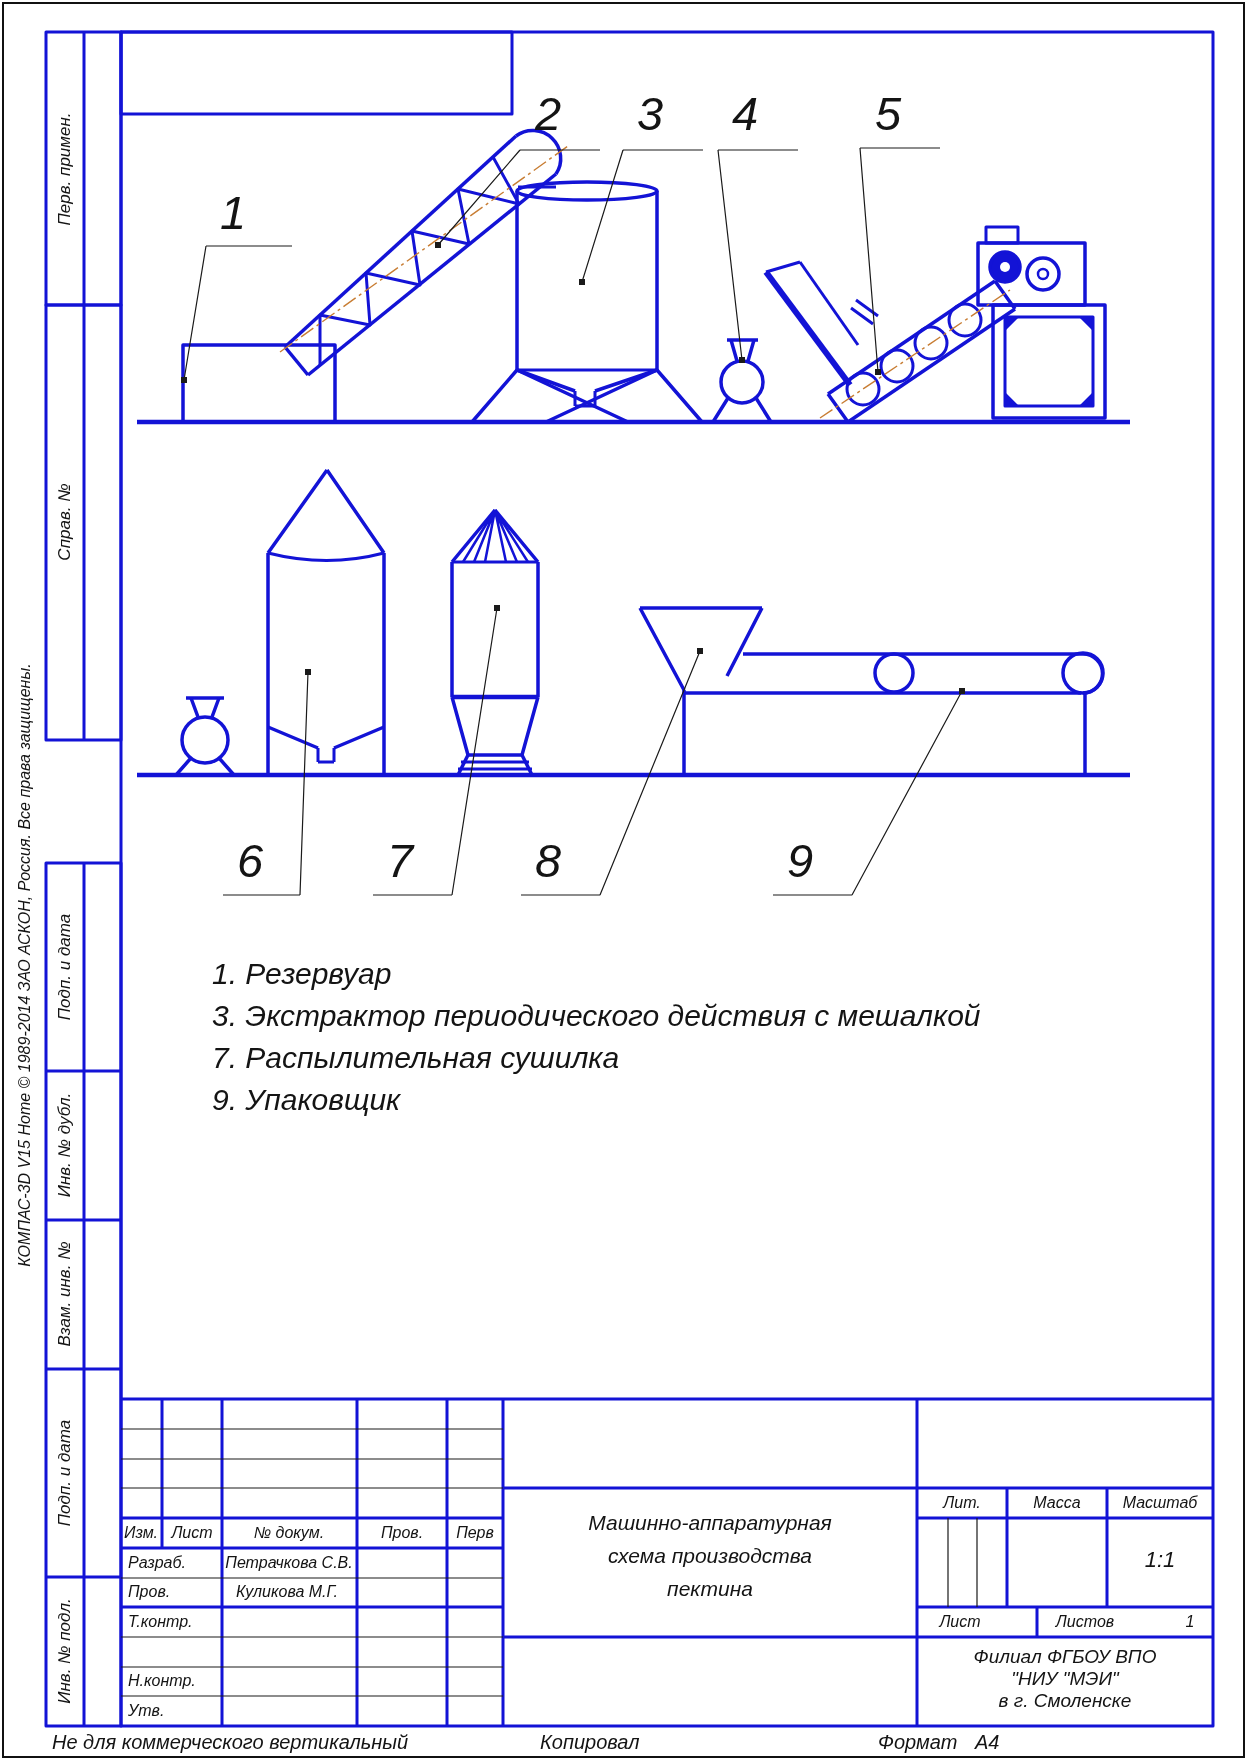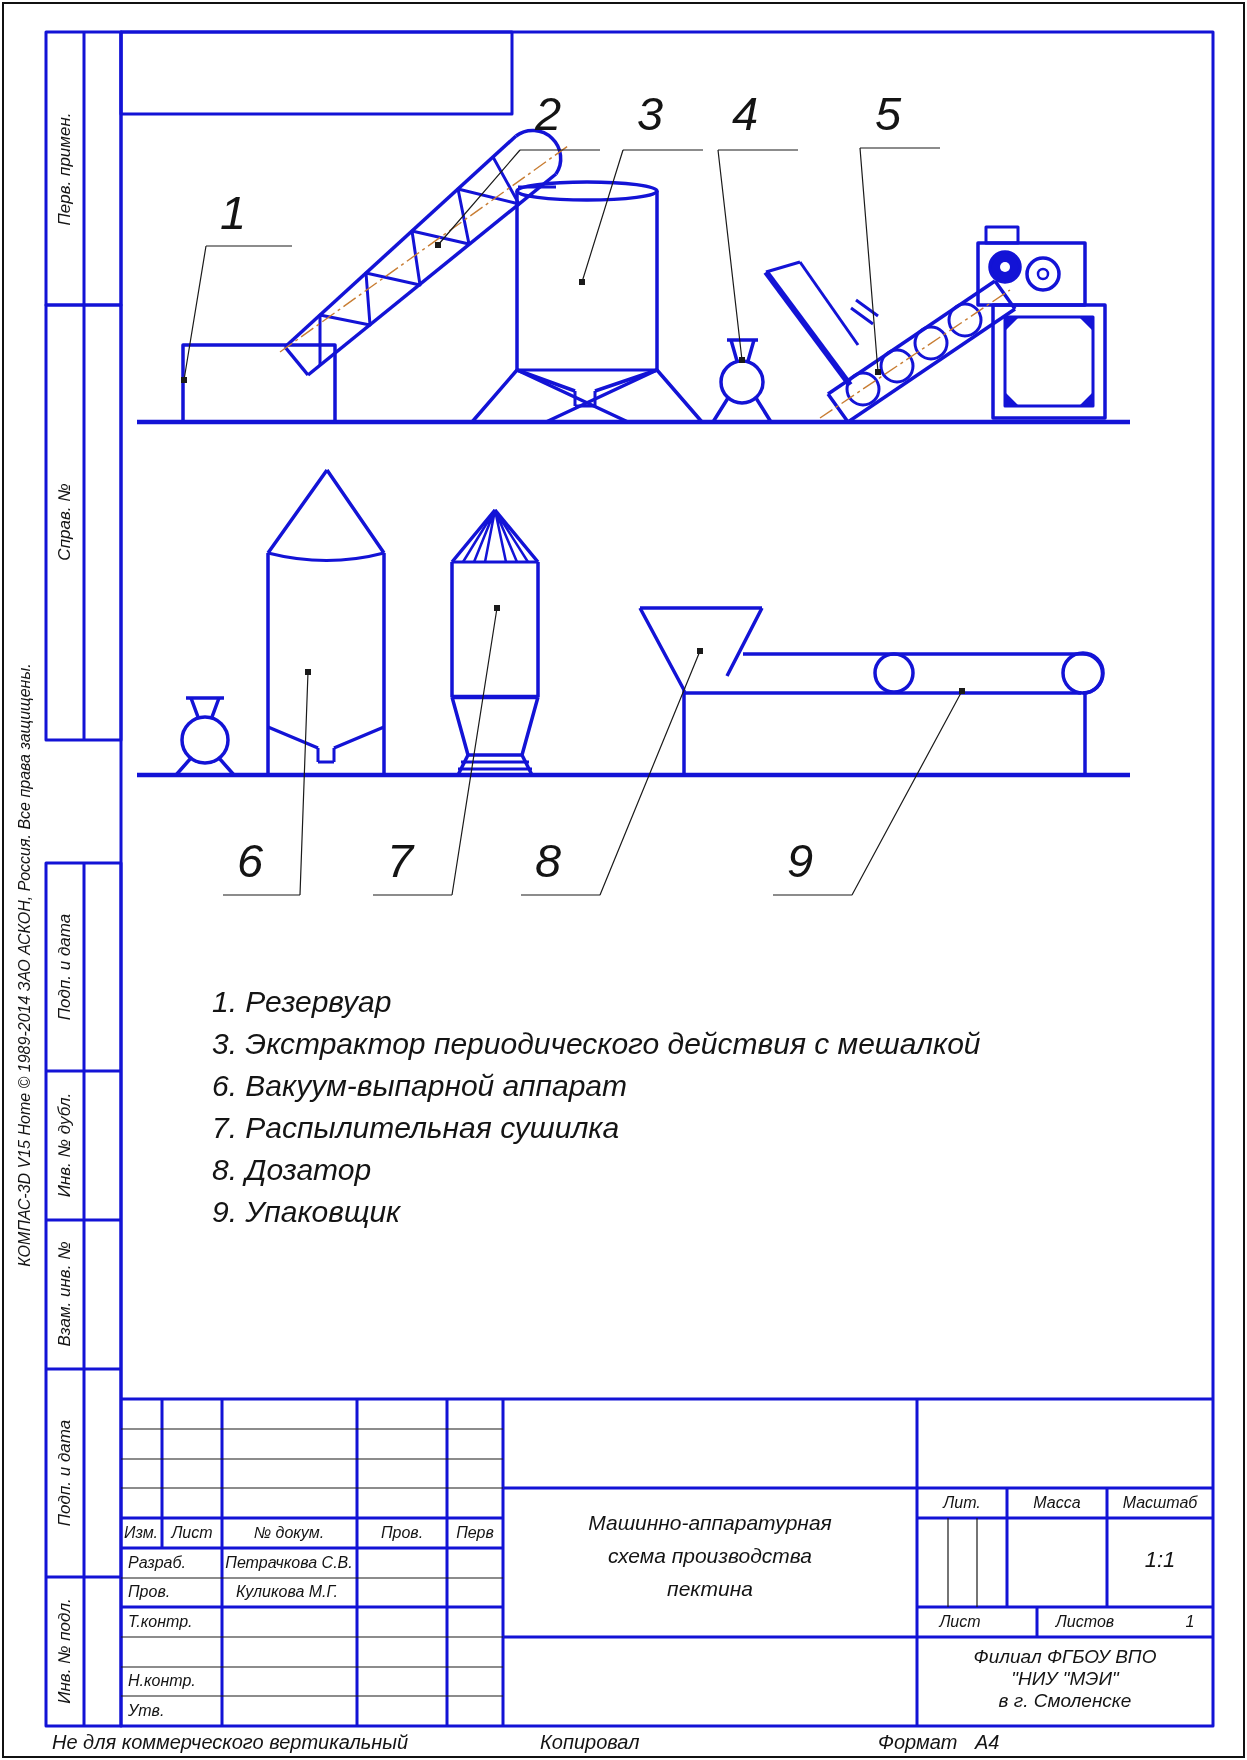--- a/index.html
+++ b/index.html
@@ -5,21 +5,21 @@
   html,body{margin:0;padding:0;background:#fff;}
   .sheet{position:relative;width:1247px;height:1760px;background:#ffffff;
          font-family:"Liberation Sans",sans-serif;overflow:hidden;}
   svg.art{position:absolute;left:0;top:0;}
   .t{position:absolute;transform:translate(-50%,-50%);font-style:italic;color:#141414;white-space:nowrap;}
   .tl{position:absolute;transform:translateY(-50%);font-style:italic;color:#141414;white-space:nowrap;}
   .rot{position:absolute;transform:translate(-50%,-50%) rotate(-90deg);font-style:italic;color:#141414;white-space:nowrap;}
   .f16{font-size:16px;} .f17{font-size:17px;} .f19{font-size:19px;} .f20{font-size:20px;}
   .f22{font-size:22px;} .f27{font-size:21px;}
   .callout{position:absolute;transform:translate(-50%,-50%);font-size:47px;font-style:italic;color:#141414;}
-  .eq-list{position:absolute;left:212px;top:953px;margin-top:28px;}
+  .eq-list{position:absolute;left:212px;top:953px;}
   .eq-item{font-size:30px;font-style:italic;color:#141414;line-height:42px;white-space:nowrap;}
 </style>
 </head>
 <body>
 
 <div class="sheet">
 
 <svg class="art" width="1247" height="1760" viewBox="0 0 1247 1760">
 
   <rect x="3" y="3" width="1241" height="1754" fill="none" stroke="#111" stroke-width="2"></rect>
@@ -193,23 +193,21 @@
       <span class="callout" style="left: 888px; top: 113px;">5</span>
       <span class="callout" style="left: 250px; top: 860px;">6</span>
       <span class="callout" style="left: 400px; top: 860px;">7</span>
       <span class="callout" style="left: 548px; top: 860px;">8</span>
       <span class="callout" style="left: 800px; top: 860px;">9</span>
     </div>
 
 <div class="eq-list" id="equip-list">
       <div class="eq-item">1. Резервуар</div>
       <div class="eq-item">3. Экстрактор периодического действия с мешалкой</div>
-      <div class="eq-item">6. Вакуум-выпарной аппарат</div>
       <div class="eq-item">7. Распылительная сушилка</div>
-      <div class="eq-item">8. Дозатор</div>
       <div class="eq-item">9. Упаковщик</div>
     </div>
 
 <span class="rot f17" style="left:65px;top:169px">Перв. примен.</span>
 <span class="rot f17" style="left:65px;top:522px">Справ. №</span>
 <span class="rot f17" style="left:65px;top:967px">Подп. и дата</span>
 <span class="rot f17" style="left:65px;top:1145px">Инв. № дубл.</span>
 <span class="rot f17" style="left:65px;top:1294px">Взам. инв. №</span>
 <span class="rot f17" style="left:65px;top:1473px">Подп. и дата</span>
 <span class="rot f17" style="left:65px;top:1651px">Инв. № подл.</span>

